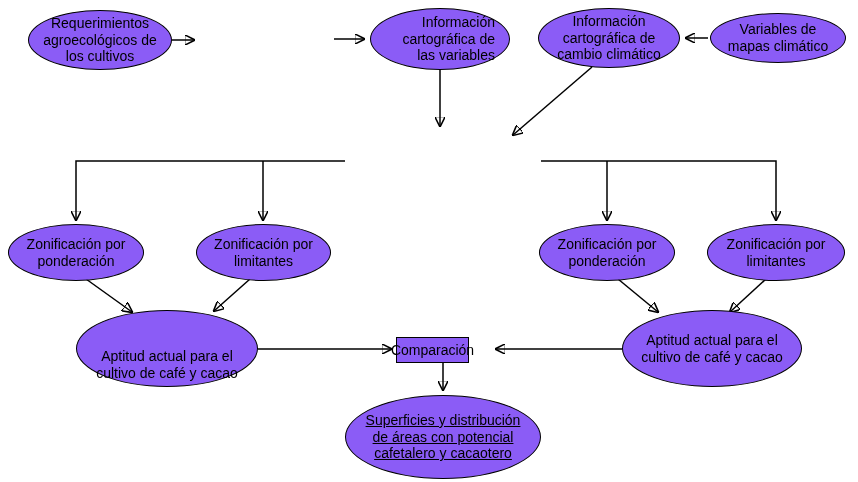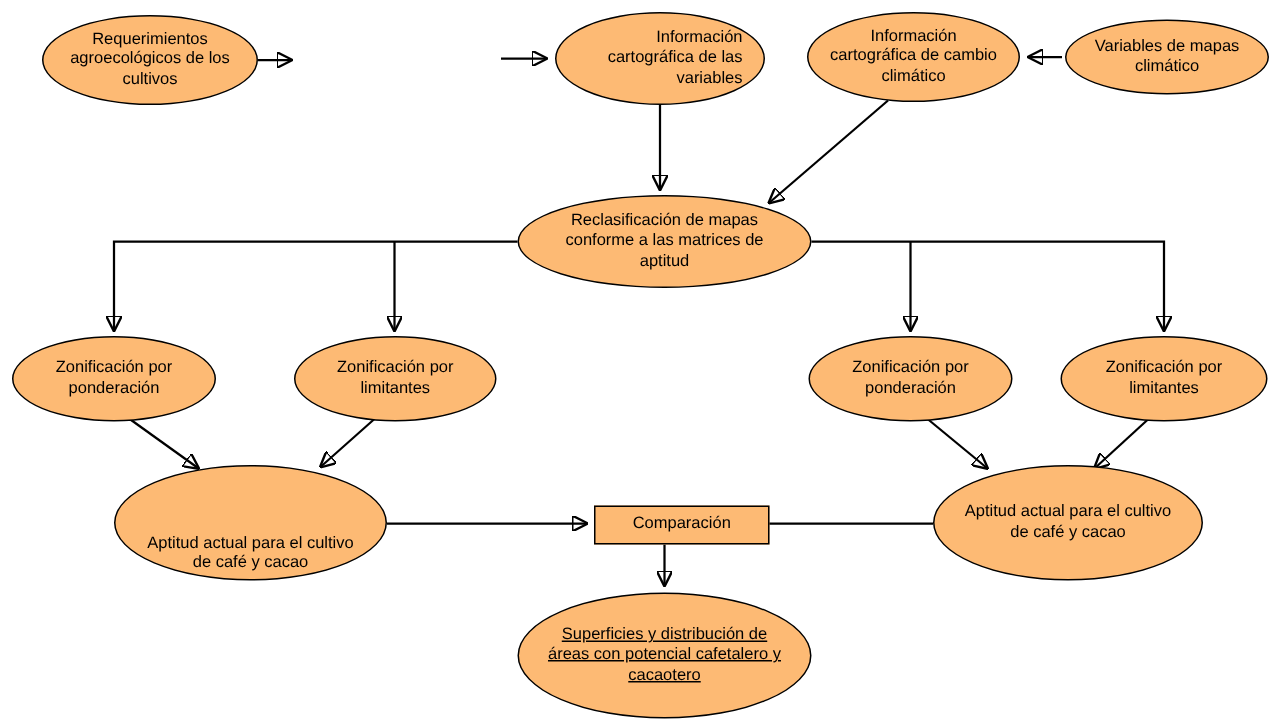--- a/index.html
+++ b/index.html
@@ -22,45 +22,45 @@
   }
   .arrows path {
     fill: none;
     stroke: #000;
     stroke-width: 1.5;
   }
 
   .node {
     position: absolute;
     border: 1px solid #000;
-    background: #fdba74;
+    background: #8b5cf6;
     display: flex;
     align-items: center;
     justify-content: center;
     text-align: center;
-    font-size: 11px;
+    font-size: 14px;
     line-height: 1.2;
   }
   .ellipse { border-radius: 50%; padding: 4px 14px; }
   .rectangle { padding: 2px 8px; }
 
   
   .n-req        { left: 28px;  top: 10px;  width: 144px; height: 60px; }
   .n-elab       { left: 200px; top: 12px;  width: 134px; height: 54px; }
   .n-infovar    { left: 370px; top: 8px;   width: 140px; height: 62px; text-align: right; }
   .n-infocc     { left: 538px; top: 8px;   width: 142px; height: 60px; }
   .n-varcc      { left: 710px; top: 13px;  width: 136px; height: 50px; }
   .n-reclas     { left: 345px; top: 130px; width: 196px; height: 62px; }
   .n-pond-l     { left: 8px;   top: 224px; width: 136px; height: 57px; }
   .n-lim-l      { left: 196px; top: 224px; width: 135px; height: 57px; }
   .n-pond-r     { left: 539px; top: 224px; width: 136px; height: 57px; }
   .n-lim-r      { left: 707px; top: 224px; width: 138px; height: 57px; }
   .n-actual     { left: 76px;  top: 310px; width: 182px; height: 77px; align-items: flex-end; }
   .n-futura     { left: 622px; top: 310px; width: 180px; height: 77px; }
-  .n-comp       { left: 396px; top: 337px; width: 117px;  height: 26px; align-items: center; }
+  .n-comp       { left: 396px; top: 337px; width: 73px;  height: 26px; align-items: center; }
   .n-superf     { left: 345px; top: 395px; width: 196px; height: 84px; text-decoration: underline; }
 </style>
 </head>
 <body>
 
 <div class="canvas">
 
   <svg class="arrows" width="858" height="482" viewBox="0 0 858 482" xmlns="http://www.w3.org/2000/svg">
     <defs>
       <marker id="arrow" viewBox="0 0 10 10" refX="9" refY="5" markerWidth="7" markerHeight="7" orient="auto">
@@ -103,23 +103,20 @@
   </div>
 
   <div class="node ellipse n-infocc">
     <span>Información cartográfica de cambio climático</span>
   </div>
 
   <div class="node ellipse n-varcc">
     <span>Variables de mapas climático</span>
   </div>
 
-  <div class="node ellipse n-reclas">
-    <span>Reclasificación de mapas conforme a las matrices de aptitud</span>
-  </div>
 
   <div class="node ellipse n-pond-l">
     <span>Zonificación por ponderación</span>
   </div>
 
   <div class="node ellipse n-lim-l">
     <span>Zonificación por limitantes</span>
   </div>
 
   <div class="node ellipse n-pond-r">

